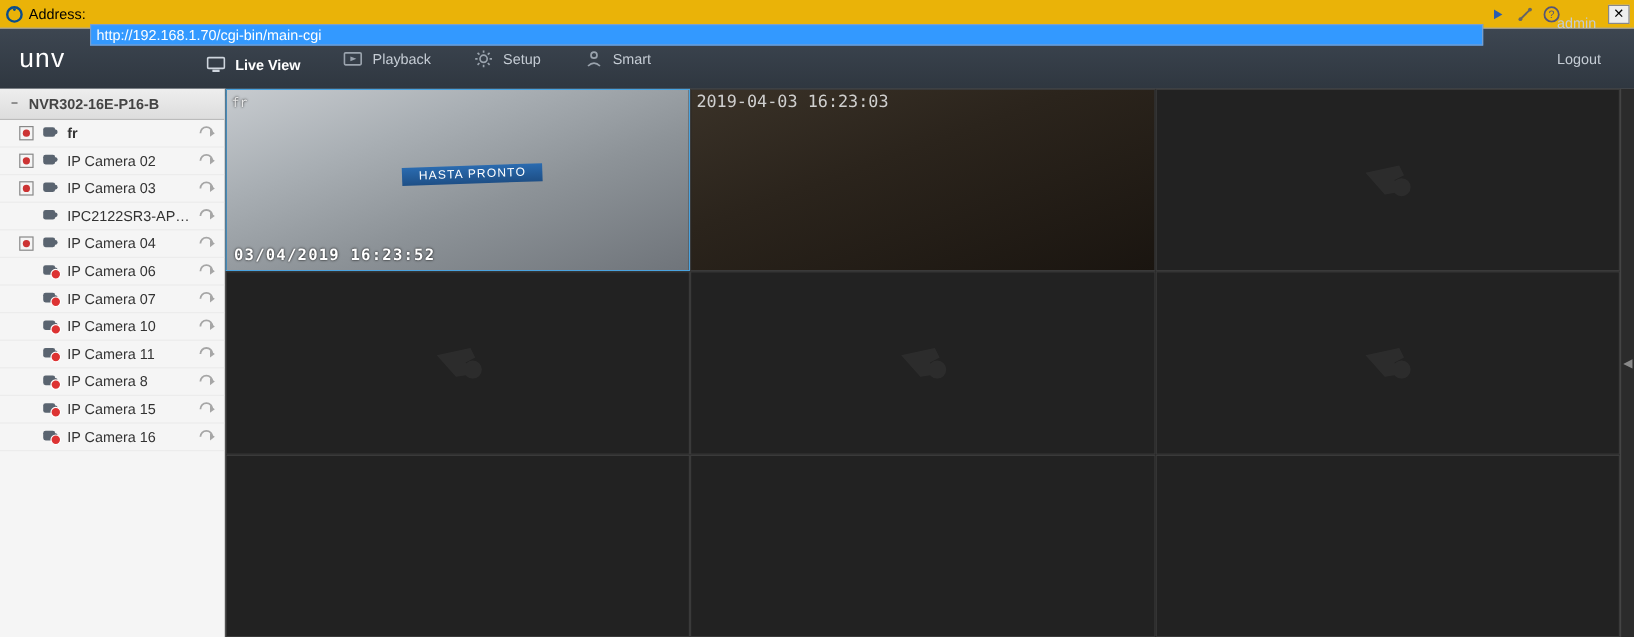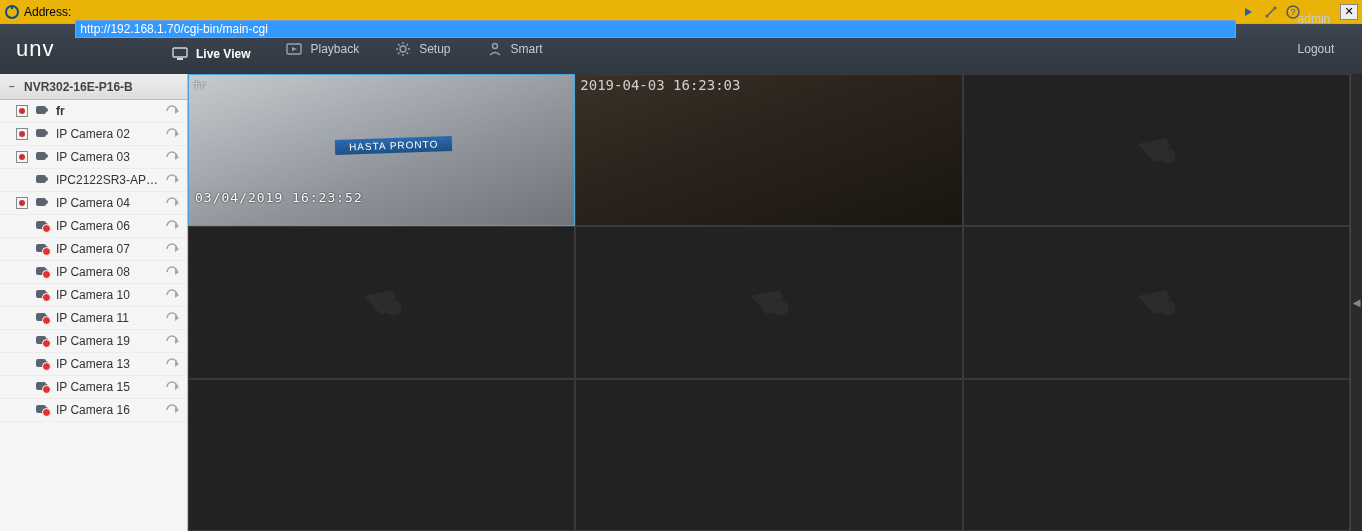--- a/index.html
+++ b/index.html
@@ -73,21 +73,21 @@
     width:48px; height:48px; opacity:0.15;
   }
   .cell .placeholder-cam svg { width:48px; height:48px; }
   .feed {
     position:absolute; inset:0;
   }
   .feed1 { background:linear-gradient(160deg,#c7cbcf 0%, #a9afb4 30%, #8d9398 60%, #6f747a 100%); }
   .feed2 { background:linear-gradient(160deg,#3a3228 0%, #2b241c 40%, #1a1510 100%); }
   .feed-overlay { position:absolute; left:4px; top:4px; color:#e8e8e8; font-size:11px; text-shadow:0 0 2px #000; font-family:monospace; }
   .feed-overlay2 { position:absolute; left:4px; top:2px; color:#cfcfcf; font-size:14px; font-family:monospace; }
-  .feed-ts { position:absolute; left:6px; bottom:20px; color:#fff; font-size:13px; font-family:monospace; letter-spacing:1px; text-shadow:0 0 2px #000; }
+  .feed-ts { position:absolute; left:6px; bottom:4px; color:#fff; font-size:13px; font-family:monospace; letter-spacing:1px; text-shadow:0 0 2px #000;font-weight:bold; }
   .banner { position:absolute; left:38%; top:42%; transform:rotate(-2deg); background:linear-gradient(#2a6bb0,#1e4f86); color:#fff; font-size:10px; padding:2px 14px; letter-spacing:1px; }
 
   .side-tab {
     width:12px; background:#2b2b2b; border-left:1px solid #444; display:flex; align-items:center; justify-content:center; cursor:pointer;
   }
   .side-tab .tri { color:#888; font-size:10px; }
 
   
   .ph path, .ph circle, .ph rect { fill:#6a6a6a; }
 </style>
@@ -280,32 +280,20 @@
               <path d="M2 7 A5 5 0 1 1 12 7" fill="none" stroke="#666" stroke-width="1.5"></path>
               <path d="M10 4 L14 7 L10 10 Z" fill="#666"></path>
             </svg></span>
         </div>
         <div class="cam-row">
           <span style="width: 12px;"></span>
           <span class="cam-icon disc">
             <span class="body-shape"></span>
             <span class="lens"></span>
           </span>
-          <span class="cam-name">IP Camera 08</span>
-          <span class="cam-action"><svg viewBox="0 0 16 14">
-              <path d="M2 7 A5 5 0 1 1 12 7" fill="none" stroke="#666" stroke-width="1.5"></path>
-              <path d="M10 4 L14 7 L10 10 Z" fill="#666"></path>
-            </svg></span>
-        </div>
-        <div class="cam-row">
-          <span style="width: 12px;"></span>
-          <span class="cam-icon disc">
-            <span class="body-shape"></span>
-            <span class="lens"></span>
-          </span>
           <span class="cam-name">IP Camera 10</span>
           <span class="cam-action"><svg viewBox="0 0 16 14">
               <path d="M2 7 A5 5 0 1 1 12 7" fill="none" stroke="#666" stroke-width="1.5"></path>
               <path d="M10 4 L14 7 L10 10 Z" fill="#666"></path>
             </svg></span>
         </div>
         <div class="cam-row">
           <span style="width: 12px;"></span>
           <span class="cam-icon disc">
             <span class="body-shape"></span>
@@ -316,33 +304,21 @@
               <path d="M2 7 A5 5 0 1 1 12 7" fill="none" stroke="#666" stroke-width="1.5"></path>
               <path d="M10 4 L14 7 L10 10 Z" fill="#666"></path>
             </svg></span>
         </div>
         <div class="cam-row">
           <span style="width: 12px;"></span>
           <span class="cam-icon disc">
             <span class="body-shape"></span>
             <span class="lens"></span>
           </span>
-          <span class="cam-name">IP Camera 19</span>
-          <span class="cam-action"><svg viewBox="0 0 16 14">
-              <path d="M2 7 A5 5 0 1 1 12 7" fill="none" stroke="#666" stroke-width="1.5"></path>
-              <path d="M10 4 L14 7 L10 10 Z" fill="#666"></path>
-            </svg></span>
-        </div>
-        <div class="cam-row">
-          <span style="width: 12px;"></span>
-          <span class="cam-icon disc">
-            <span class="body-shape"></span>
-            <span class="lens"></span>
-          </span>
-          <span class="cam-name">IP Camera 13</span>
+          <span class="cam-name">IP Camera 8</span>
           <span class="cam-action"><svg viewBox="0 0 16 14">
               <path d="M2 7 A5 5 0 1 1 12 7" fill="none" stroke="#666" stroke-width="1.5"></path>
               <path d="M10 4 L14 7 L10 10 Z" fill="#666"></path>
             </svg></span>
         </div>
         <div class="cam-row">
           <span style="width: 12px;"></span>
           <span class="cam-icon disc">
             <span class="body-shape"></span>
             <span class="lens"></span>

